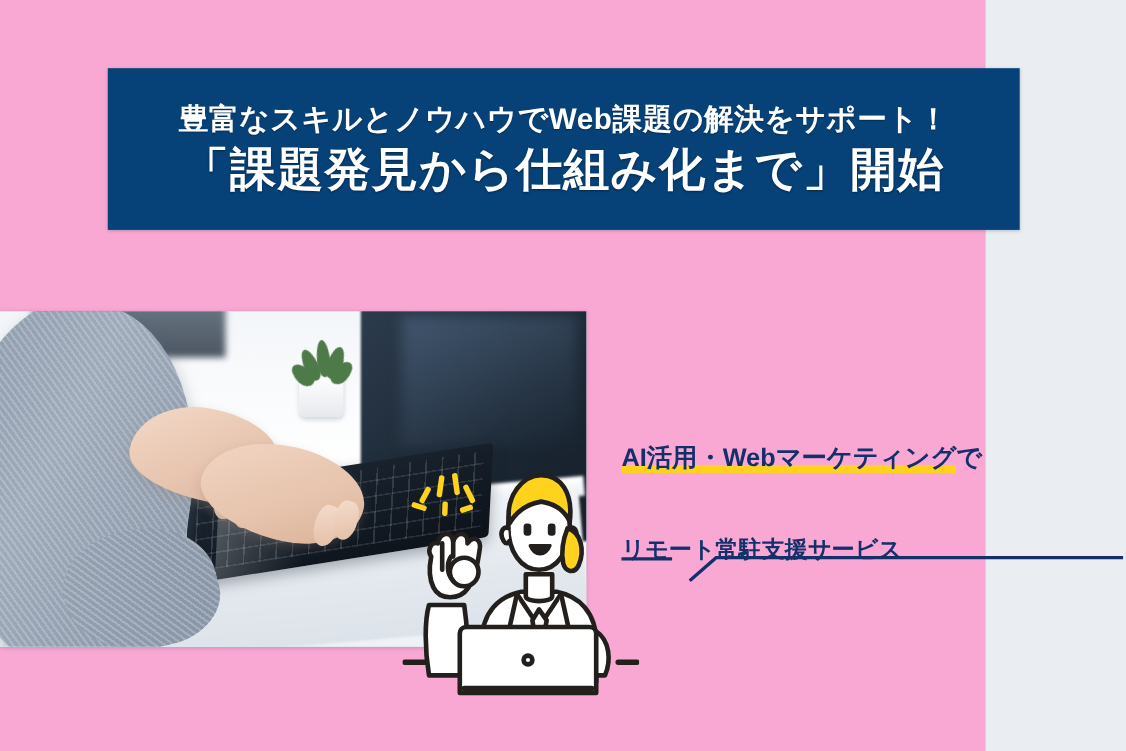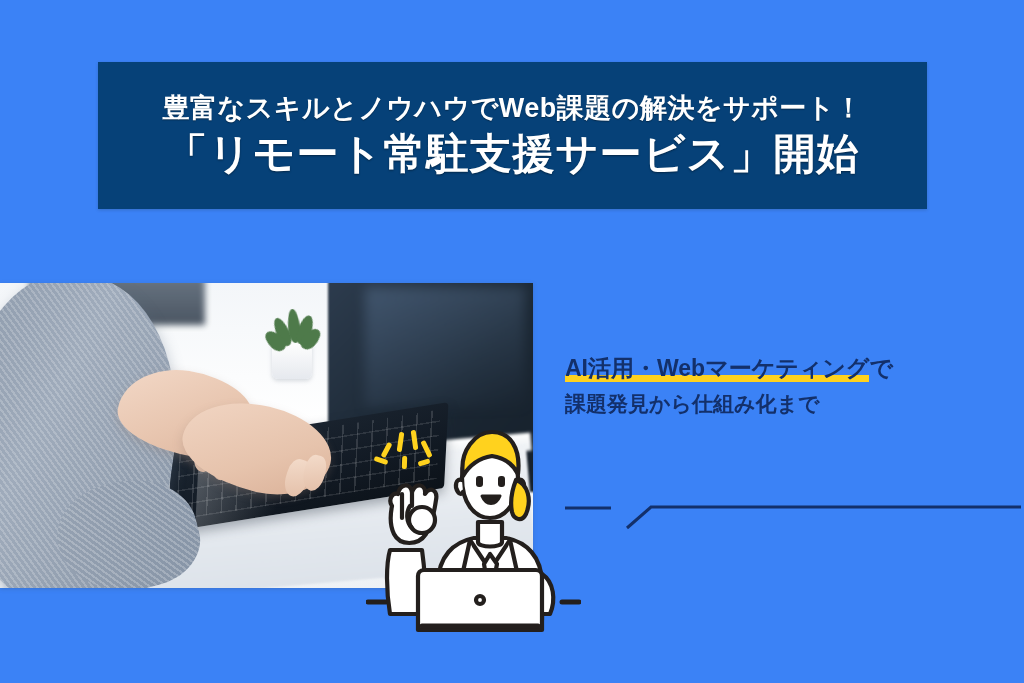--- a/index.html
+++ b/index.html
@@ -8,23 +8,23 @@
   }
   body {
     width: 1024px;
     height: 683px;
     overflow: hidden;
     background: #eaedf2;
     font-family: "Liberation Sans", "DejaVu Sans", sans-serif;
   }
   #stage {
     position: relative;
-    width: 1024px;
+    width: 896px;
     height: 683px;
-    background: #3b82f6;
+    background: #f9a8d4;
   }
 
   
   .banner {
     position: absolute;
     left: 98px;
     top: 62px;
     width: 829px;
     height: 147px;
     background: #064178;
@@ -254,20 +254,21 @@
     position: absolute;
     left: 565px;
     top: 350px;
     width: 440px;
   }
   .copy-line {
     color: #13306b;
     font-weight: 700;
     line-height: 1.62;
     white-space: nowrap;
+    margin-top: 48px;
   }
   .copy-line1 { font-size: 23px; }
   .copy-line2, .copy-line3 { font-size: 21px; }
   .hl {
     background: linear-gradient(to top, #ffd21e 0 7px, transparent 7px 100%);
     padding-bottom: 1px;
   }
 
   
   .divider {
@@ -287,21 +288,21 @@
     height: 225px;
   }
 </style>
 </head>
 <body>
 
 <div id="stage">
 
   <div class="banner">
     <div class="banner-line1">豊富なスキルとノウハウでWeb課題の解決をサポート！</div>
-    <div class="banner-line2">「リモート常駐支援サービス」開始</div>
+    <div class="banner-line2">「課題発見から仕組み化まで」開始</div>
   </div>
 
   <div class="photo">
     <div class="photo-desk"></div>
     <div class="ph-shelf"></div>
     <div class="ph-monitor">
       <div class="ph-monitor-glow"></div>
     </div>
     <div class="ph-monitor-stand"></div>
 
@@ -337,21 +338,21 @@
     <div class="sp" style="left:12px; top:14px; width:5px;  height:16px; transform:rotate(28deg);"></div>
     <div class="sp" style="left:26px; top:4px;  width:5px;  height:20px; transform:rotate(8deg);"></div>
     <div class="sp" style="left:40px; top:2px;  width:5px;  height:20px; transform:rotate(-8deg);"></div>
     <div class="sp" style="left:52px; top:12px; width:5px;  height:18px; transform:rotate(-26deg);"></div>
     <div class="sp" style="left:30px; top:28px; width:5px;  height:13px; transform:rotate(2deg);"></div>
     <div class="sp" style="left:46px; top:32px; width:12px; height:5px;  transform:rotate(-18deg);"></div>
   </div>
 
   <div class="copy">
     <div class="copy-line copy-line1"><span class="hl">AI活用・Webマーケティング</span><span>で</span></div>
-    <div class="copy-line copy-line2">課題発見から仕組み化まで</div>
+    <div class="copy-line copy-line2">リモート常駐支援サービス</div>
   </div>
 
   <div class="divider">
     <svg width="460" height="40" viewBox="0 0 460 40">
       <path d="M2 12 L48 12" stroke="#13306b" stroke-width="3" fill="none" stroke-linecap="butt"></path>
       <path d="M64 32 L88 11 L458 11" stroke="#13306b" stroke-width="3" fill="none" stroke-linejoin="miter" stroke-linecap="butt"></path>
     </svg>
   </div>
 
   <div class="illus">

